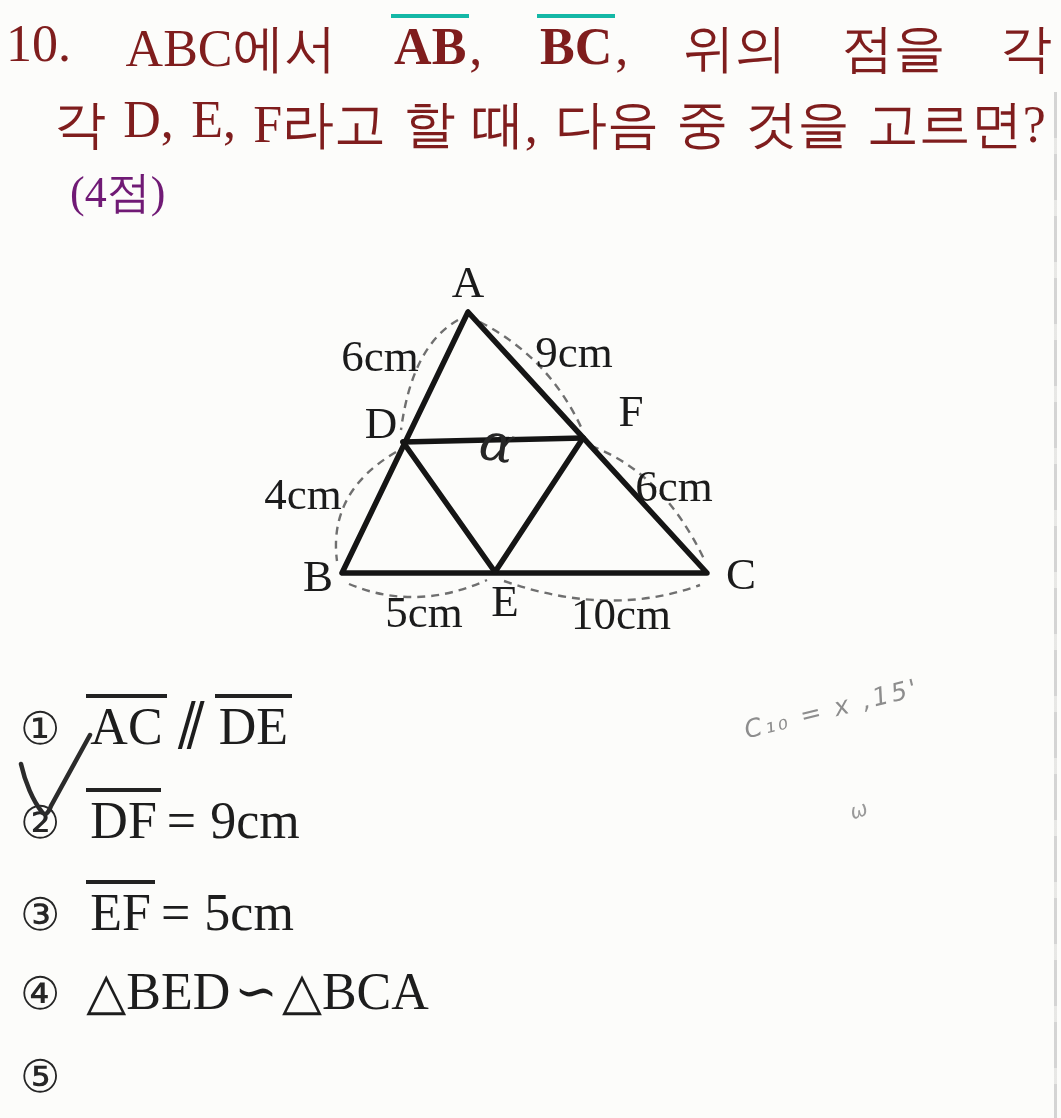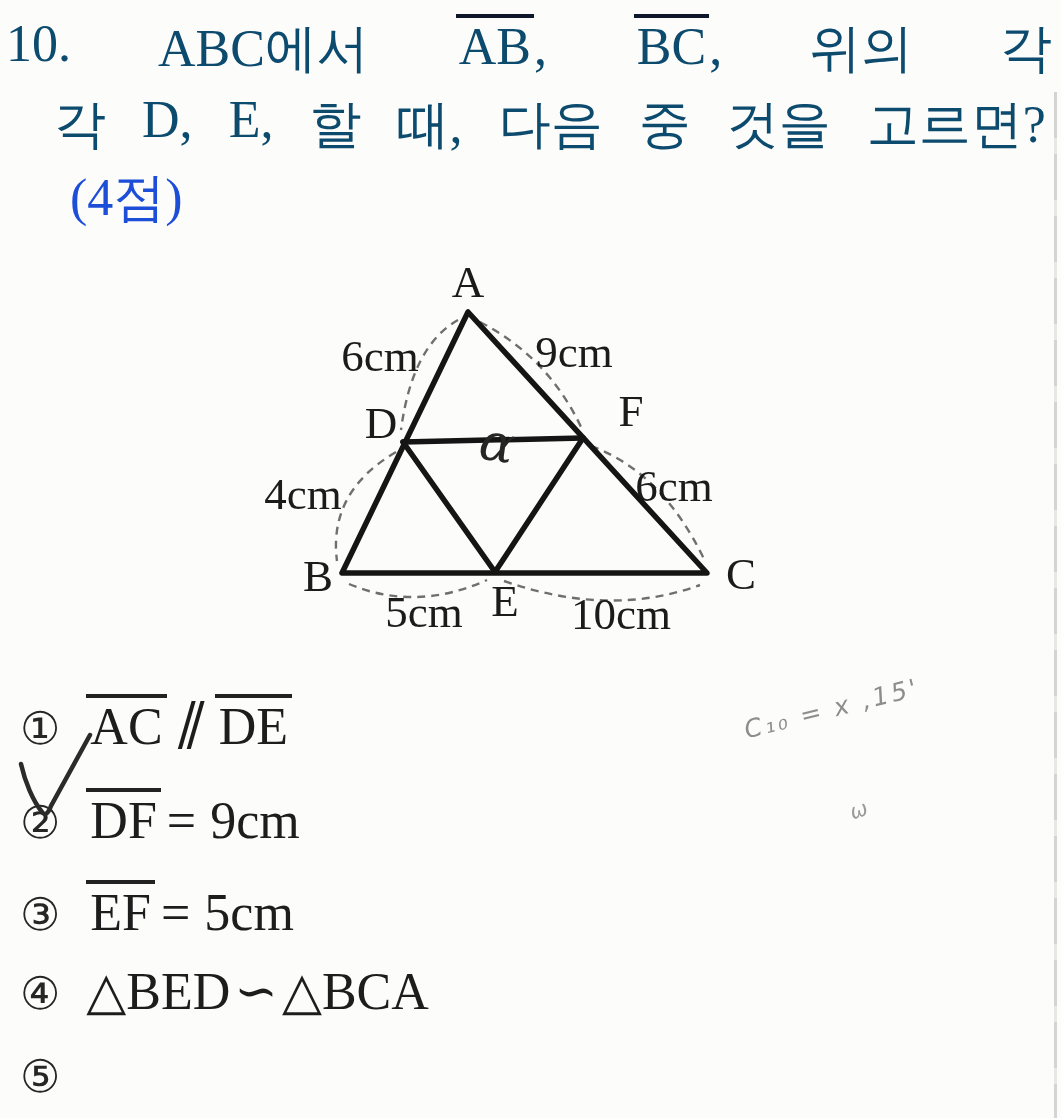--- a/index.html
+++ b/index.html
@@ -4,26 +4,26 @@
 <style>
   html,body{margin:0;padding:0;}
   body{
     width:1061px;height:1118px;position:relative;overflow:hidden;
     background:#fcfcfa;
     font-family:"Liberation Serif","DejaVu Serif",serif;
     color:#1e1e1e;
   }
   
   .stline{position:absolute;display:flex;justify-content:space-between;
-    font-size:52px;white-space:nowrap;color:#0c4a6e;}
+    font-size:52px;white-space:nowrap;color:#7f1d1d;}
   .l1{left:6px;top:14px;width:1046px;}
   .l2{left:54px;top:90px;width:992px;}
-  .l3{position:absolute;left:70px;top:163px;font-size:52px;color:#1d4ed8;}
+  .l3{position:absolute;left:70px;top:163px;font-size:44px;color:#701a75;}
   .tok{white-space:nowrap;}
-  .ols{display:inline-block;border-top:4px solid #0f172a;padding:2px 3px 0 3px;line-height:1.05;}
+  .ols{display:inline-block;border-top:4px solid #14b8a6;padding:2px 3px 0 3px;line-height:1.05;font-weight:bold;}
   
   .choice{position:absolute;left:20px;display:flex;align-items:baseline;
     font-size:52px;white-space:nowrap;color:#1d1d1d;}
   .marker{font-family:"DejaVu Sans","Liberation Sans",sans-serif;
     font-size:45px;color:#262626;}
   .ctext{margin-left:26px;}
   .ol{display:inline-block;border-top:4px solid #222;padding:2px 4px 0 4px;line-height:1.05;text-align:center;}
   .par{display:inline-block;transform:skewX(-16deg);margin:0 12px;}
   .seg{display:inline-block;}
   
@@ -42,27 +42,29 @@
 </style>
 </head>
 <body>
 
 <div class="stline l1">
   <span class="tok">10.</span>
   <span class="tok">ABC에서</span>
   <span class="tok"><span class="ols">AB</span><span>,</span></span>
   <span class="tok"><span class="ols">BC</span><span>,</span></span>
   <span class="tok">위의</span>
+  <span class="tok">점을</span>
   <span class="tok">각</span>
 </div>
 
 <div class="stline l2">
   <span class="tok">각</span>
   <span class="tok">D,</span>
   <span class="tok">E,</span>
+  <span class="tok">F라고</span>
   <span class="tok">할</span>
   <span class="tok">때,</span>
   <span class="tok">다음</span>
   <span class="tok">중</span>
   <span class="tok">것을</span>
   <span class="tok">고르면?</span>
 </div>
 
 <div class="l3">(4점)</div>
 

